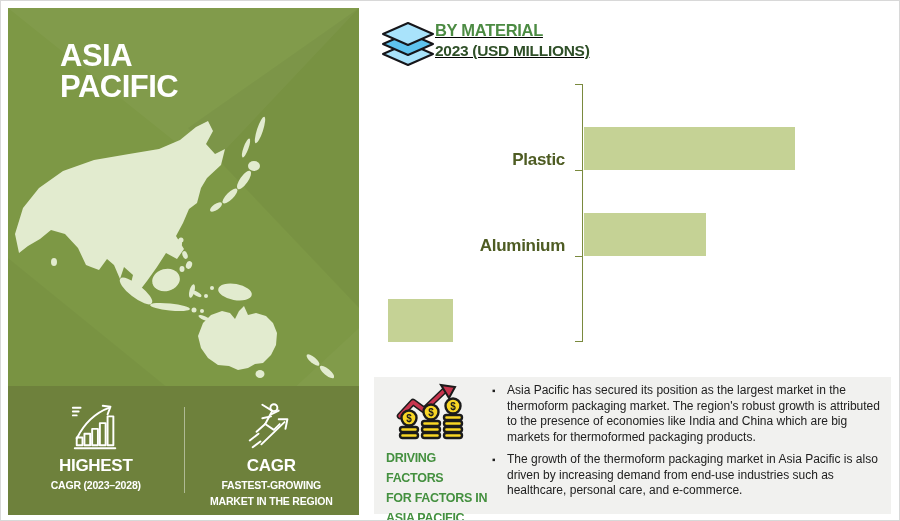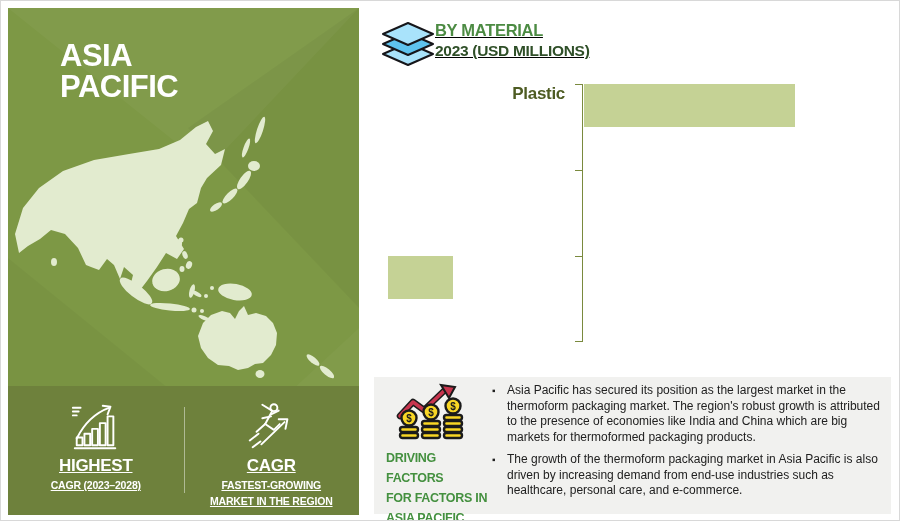--- a/index.html
+++ b/index.html
@@ -18,38 +18,38 @@
   .panel-title {
     position:absolute; left:52px; top:32px; color:#fff; font-weight:bold;
     font-size:31px; line-height:31px; letter-spacing:-0.5px;
   }
   .map-svg { position:absolute; left:0; top:0; }
   .map-land { fill:var(--map-fill); }
   .stats-band {
     position:absolute; left:0; bottom:0; width:100%; height:129px;
     background:var(--band-green); display:flex;
   }
-  .stat-col { width:50%; display:flex; flex-direction:column; align-items:center; padding-top:13px; color:#fff; text-align:center;text-decoration:underline; }
+  .stat-col { width:50%; display:flex; flex-direction:column; align-items:center; padding-top:13px; color:#fff; text-align:center; }
   .stat-divider { position:absolute; left:176px; bottom:22px; height:86px; width:1px; background:rgba(255,255,255,0.45); }
   .stat-heading { font-size:17px; font-weight:bold; letter-spacing:-0.3px; margin-top:3px; }
   .stat-sub { font-size:10.5px; font-weight:bold; letter-spacing:-0.2px; line-height:13px; margin-top:3px; }
   .stat-icon svg { display:block; }
   .white-stroke { stroke:#fff; fill:none; stroke-width:2; stroke-linecap:round; stroke-linejoin:round; }
   
   .chart-header-icon { position:absolute; left:378px; top:16px; }
   .layer-top { fill:var(--layer-blue-light); stroke:#16161a; stroke-width:2; stroke-linejoin:round; }
   .layer-mid { fill:var(--layer-blue-mid); stroke:#16161a; stroke-width:2; stroke-linejoin:round; }
   .chart-header-text { position:absolute; left:434px; top:20px;text-decoration:underline; }
   .chart-title { font-size:16.5px; font-weight:bold; color:var(--header-green); letter-spacing:-0.3px; }
   .chart-subtitle { font-size:15.5px; font-weight:bold; color:var(--header-dark); letter-spacing:-0.3px; margin-top:2px; }
   
   .chart { position:absolute; left:380px; top:83px; width:460px; height:258px; }
   .chart-axis { position:absolute; left:201px; top:0; width:1px; height:258px; background:var(--axis-olive); }
   .chart-tick { position:absolute; left:194px; width:7px; height:1px; background:var(--axis-olive); }
-  .chart-row { position:absolute; left:0; width:100%; height:86px; display:flex; align-items:flex-start; }
+  .chart-row { position:absolute; left:0; width:100%; height:86px; display:flex; align-items:flex-end; }
   .chart-label {
     width:196px; padding-right:12px; text-align:right; font-size:17px; font-weight:bold;
     color:var(--label-olive); letter-spacing:-0.3px;
   }
   .chart-bar { height:43px; margin-left:7px; background:var(--bar-fill); }
   
   .factors-panel { position:absolute; left:373px; top:376px; width:517px; height:137px; background:var(--panel-gray); }
   .factors-icon { position:absolute; left:20px; top:6px; }
   .coin { fill:var(--coin-yellow); stroke:#1b1b1b; stroke-width:2.4; }
   .coin-txt { font-family:"Liberation Sans", sans-serif; font-weight:bold; font-size:10px; fill:#1b1b1b; }
@@ -182,20 +182,24 @@
   <div class="chart">
     <div class="chart-axis"></div>
     <div class="chart-tick" style="top:0"></div>
     <div class="chart-tick" style="top:86px"></div>
     <div class="chart-tick" style="top:172px"></div>
     <div class="chart-tick" style="top:257px"></div>
 
     <div class="chart-row" style="top:0">
       <div class="chart-label">Plastic</div>
       <div class="chart-bar" style="width: 211px;"></div>
+    </div>
+    <div class="chart-row" style="top:86px">
+      <div class="chart-label">Aluminium</div>
+      <div class="chart-bar" style="width: 122px;"></div>
     </div>
     <div class="chart-row" style="top:172px">
       <div class="chart-bar" style="width: 65px;"></div>
     </div>
   </div>
 
   <div class="factors-panel">
     <span class="factors-icon">
       <svg width="76" height="62" viewBox="0 0 76 62">
         <g stroke="#1b1b1b" stroke-width="6.5" fill="none" stroke-linecap="round" stroke-linejoin="round">

